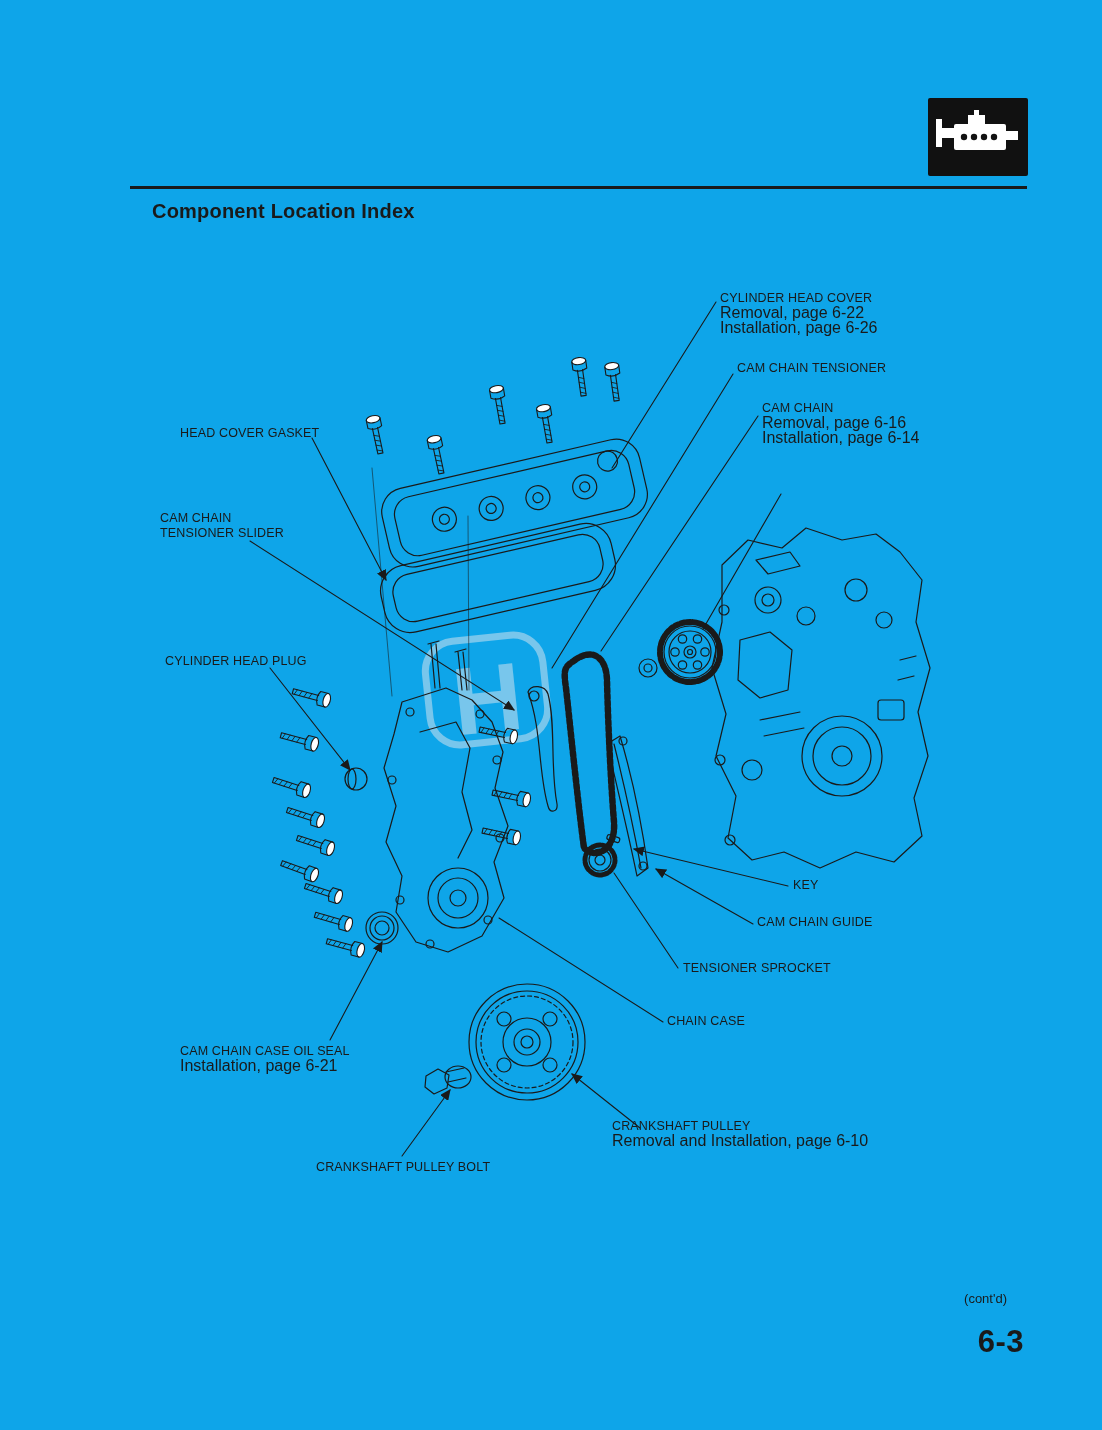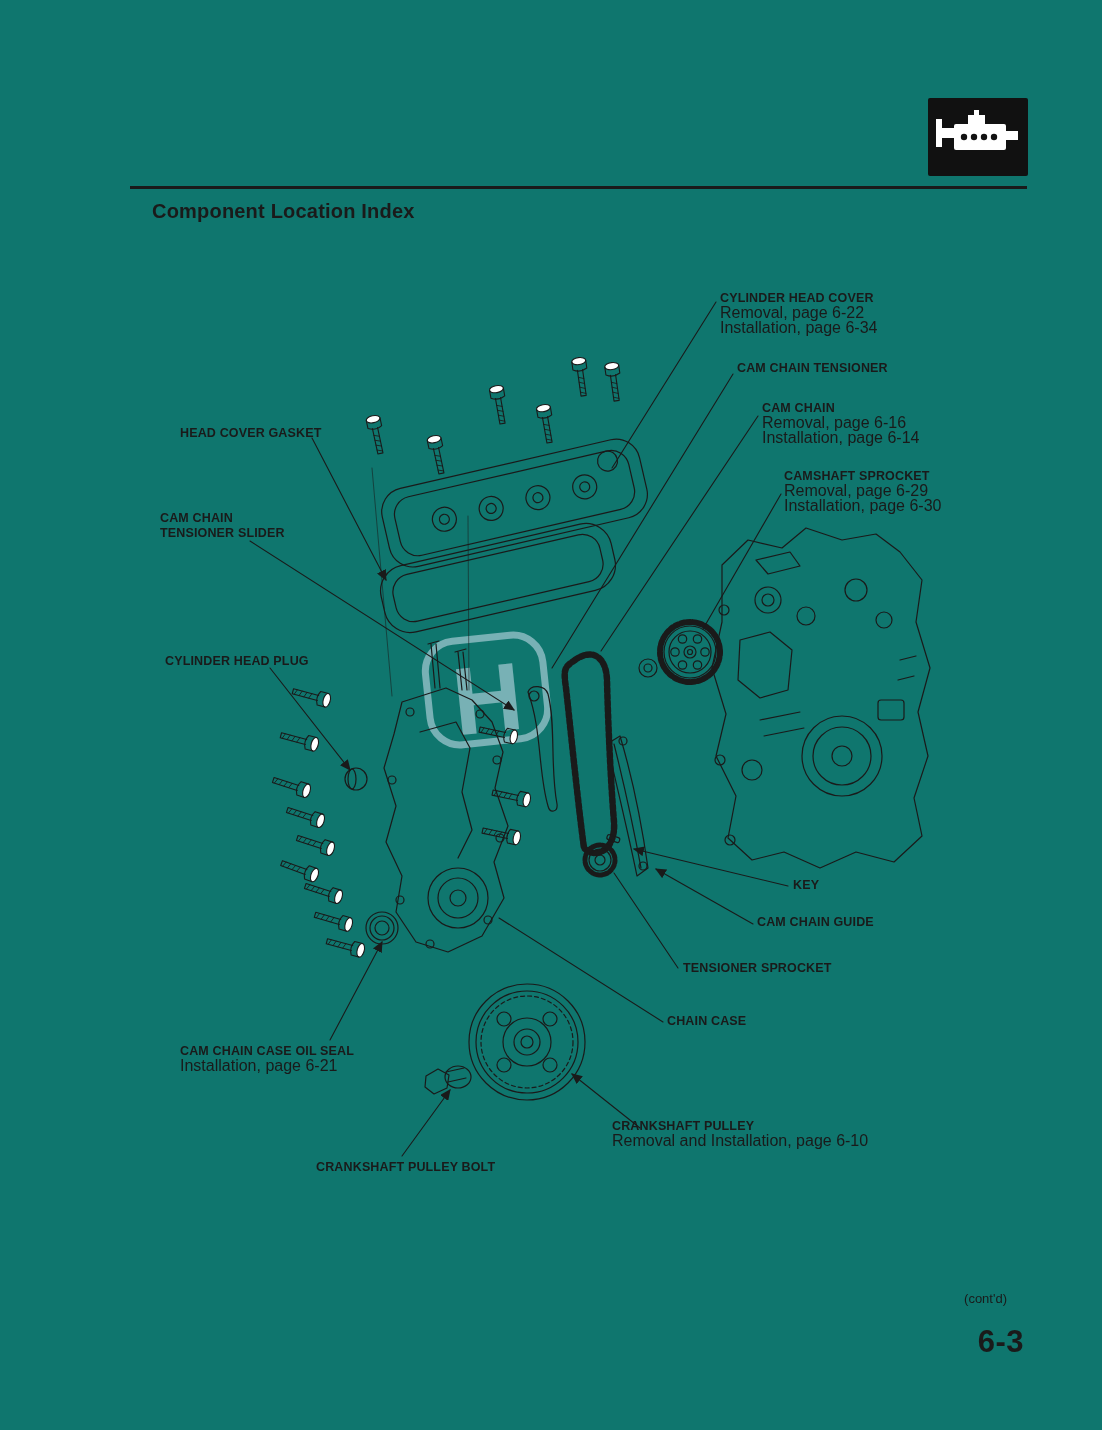--- a/index.html
+++ b/index.html
@@ -1,27 +1,27 @@
 <!DOCTYPE html>
 <html><head>
 <meta charset="utf-8">
 <style>
   html,body{margin:0;padding:0}
   body{
     width:1102px;height:1430px;position:relative;overflow:hidden;
     background:#ffffff;color:#1a1a1a;
     font-family:"Liberation Sans",sans-serif;
   }
-  .page{position:absolute;inset:0;background:#0f766e}
+  .page{position:absolute;inset:0;background:#0ea5e9}
   .hdr-icon{position:absolute;left:928px;top:98px;width:100px;height:78px}
   .rule{position:absolute;left:130px;top:186px;width:897px;height:3px;background:#1a1a1a}
   .page-title{position:absolute;left:152px;top:200px;margin:0;font-size:20px;font-weight:bold;letter-spacing:.2px}
   .diagram{position:absolute;left:0;top:0}
   .label{position:absolute;white-space:nowrap}
-  .lt{font-weight:bold;font-size:12.5px;line-height:15px;letter-spacing:.15px}
+  .lt{font-weight:normal;font-size:12.5px;line-height:15px;letter-spacing:.15px}
   .ls{font-size:16px;line-height:14.5px}
   .contd{position:absolute;right:95px;top:1291px;font-size:13px;text-align:left}
   .pagenum{position:absolute;right:78px;top:1324px;font-size:31px;font-weight:bold;letter-spacing:.5px}
 </style>
 </head>
 <body>
 
 <div class="page">
 
   <div class="hdr-icon">
@@ -236,38 +236,33 @@
         <path d="M330,1040 L382,942" marker-end="url(#arw)"></path>
         <path d="M640,1128 L572,1074" marker-end="url(#arw)"></path>
         <path d="M402,1156 L450,1090" marker-end="url(#arw)"></path>
       </g>
     </g>
   </svg>
 
   <div class="label" style="left:720px;top:291px">
     <div class="lt">CYLINDER HEAD COVER</div>
     <div class="ls">Removal, page 6-22</div>
-    <div class="ls">Installation, page 6-34</div>
+    <div class="ls">Installation, page 6-26</div>
   </div>
 
   <div class="label" style="left:737px;top:361px">
     <div class="lt">CAM CHAIN TENSIONER</div>
   </div>
 
   <div class="label" style="left:762px;top:401px">
     <div class="lt">CAM CHAIN</div>
     <div class="ls">Removal, page 6-16</div>
     <div class="ls">Installation, page 6-14</div>
   </div>
 
-  <div class="label" style="left:784px;top:469px">
-    <div class="lt">CAMSHAFT SPROCKET</div>
-    <div class="ls">Removal, page 6-29</div>
-    <div class="ls">Installation, page 6-30</div>
-  </div>
 
   <div class="label" style="left:180px;top:426px">
     <div class="lt">HEAD COVER GASKET</div>
   </div>
 
   <div class="label" style="left:160px;top:511px">
     <div class="lt">CAM CHAIN</div>
     <div class="lt">TENSIONER SLIDER</div>
   </div>
 

